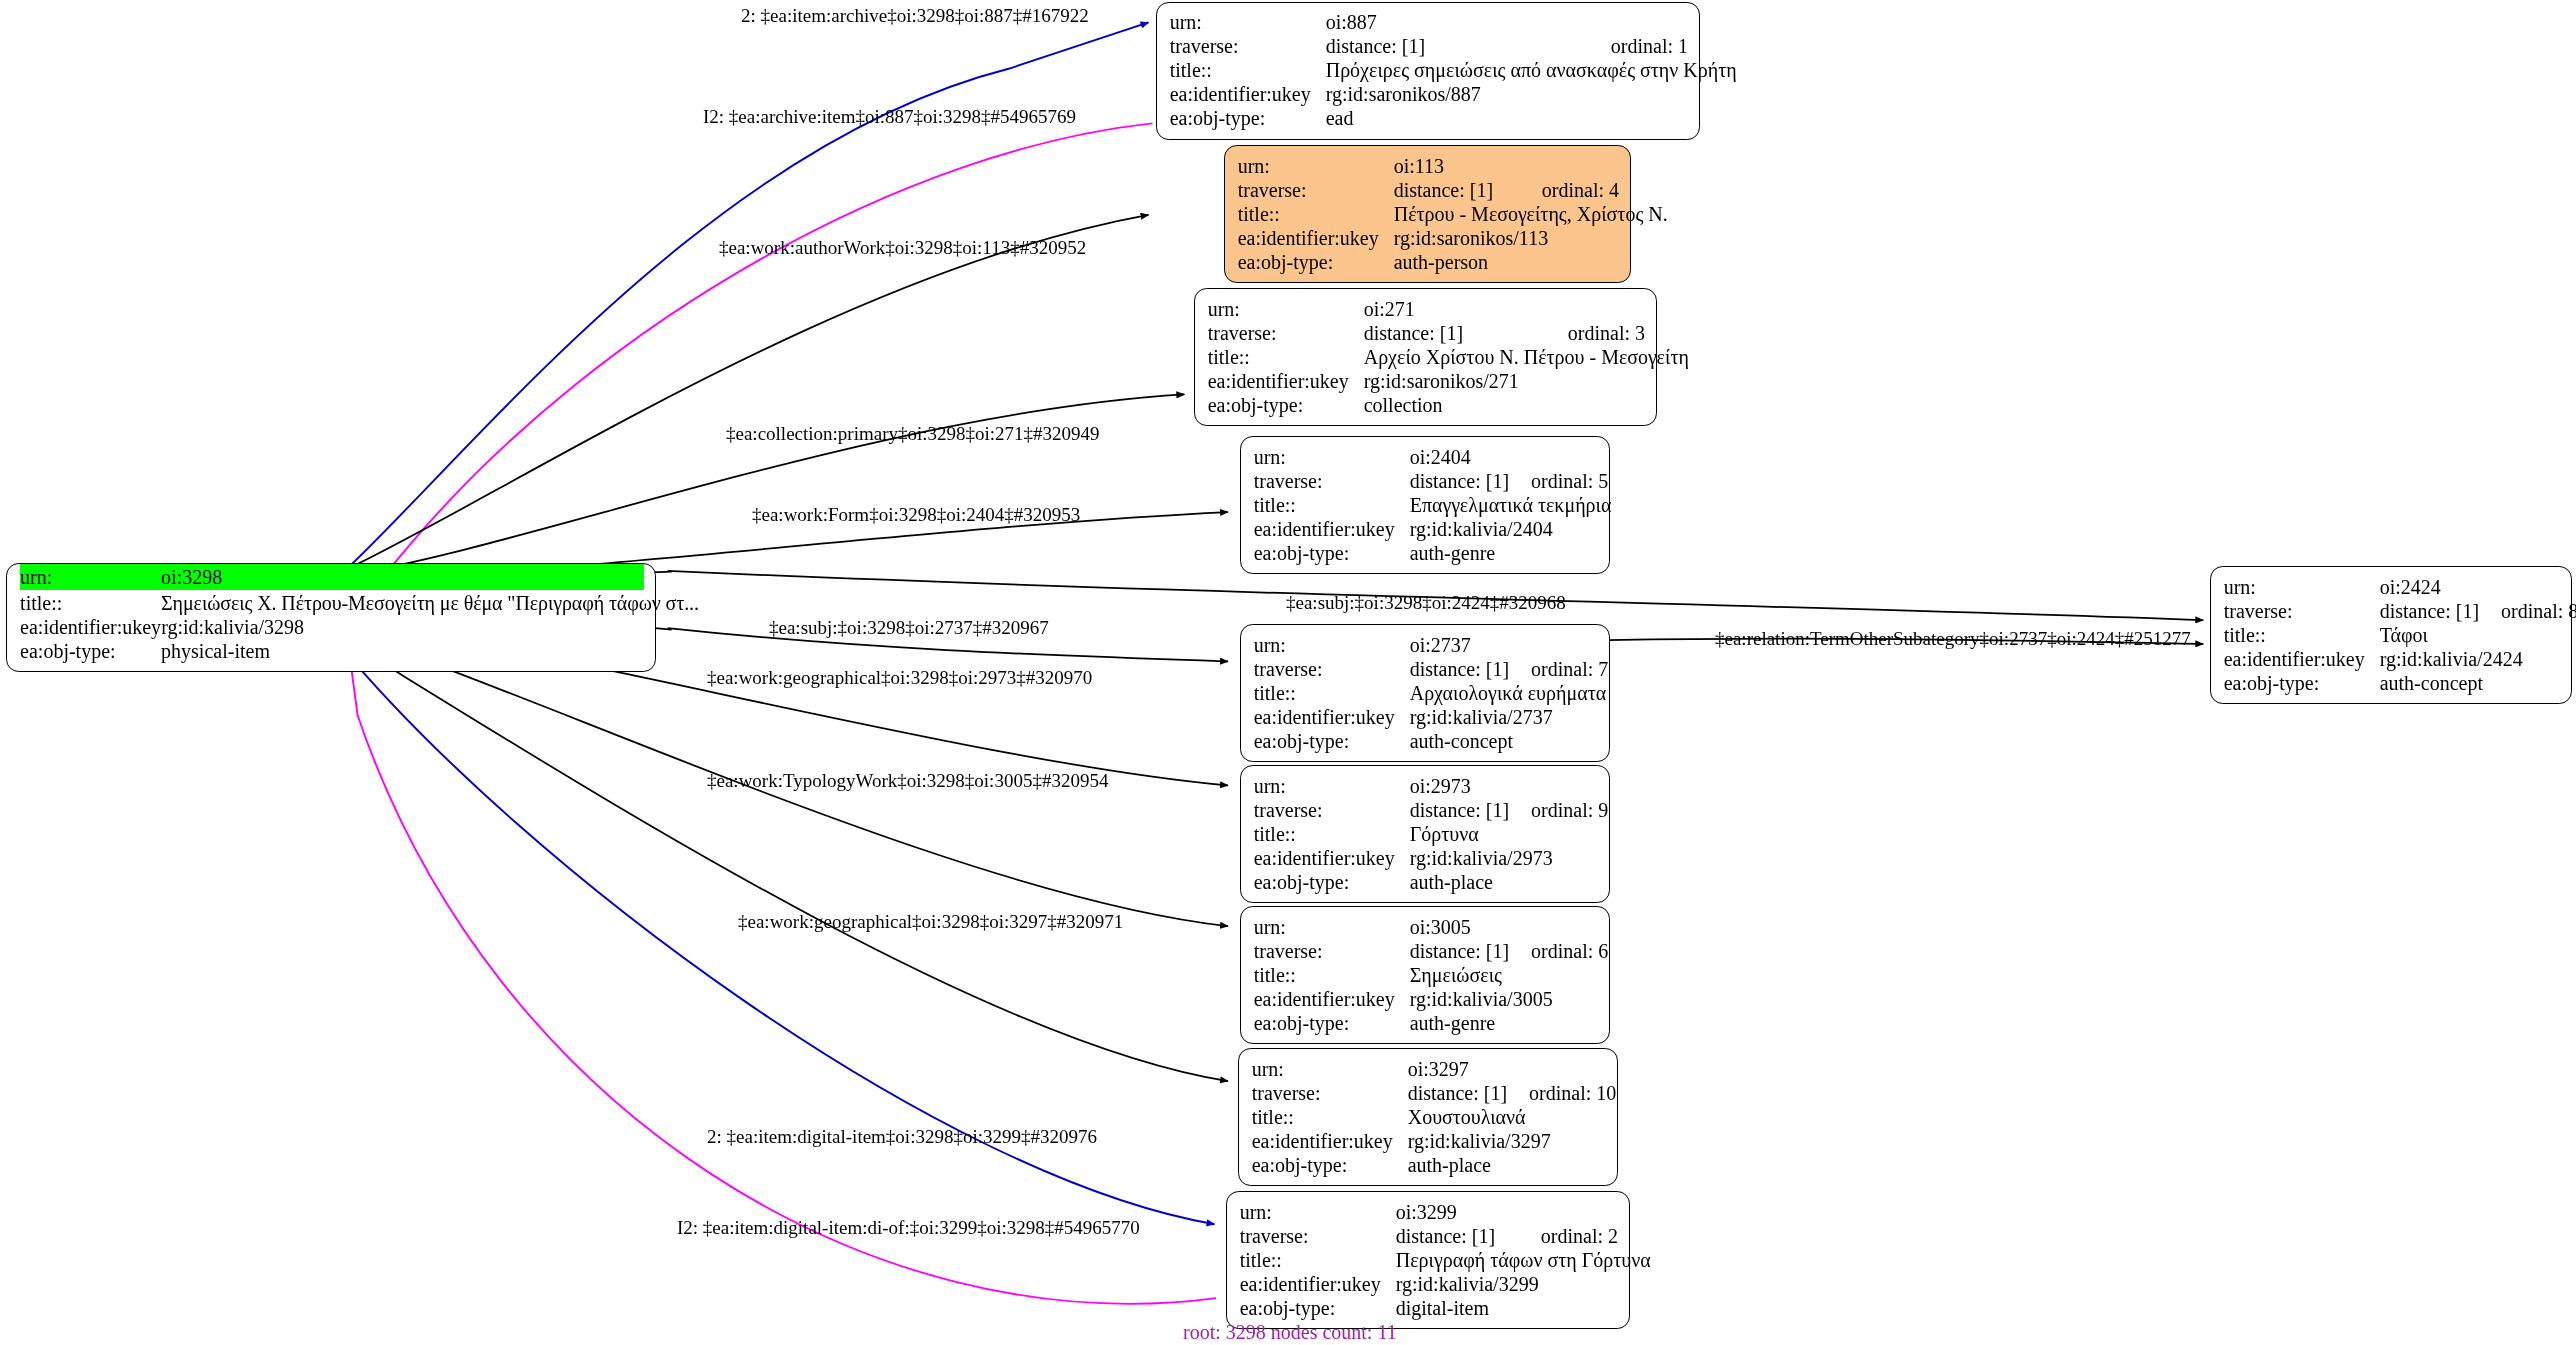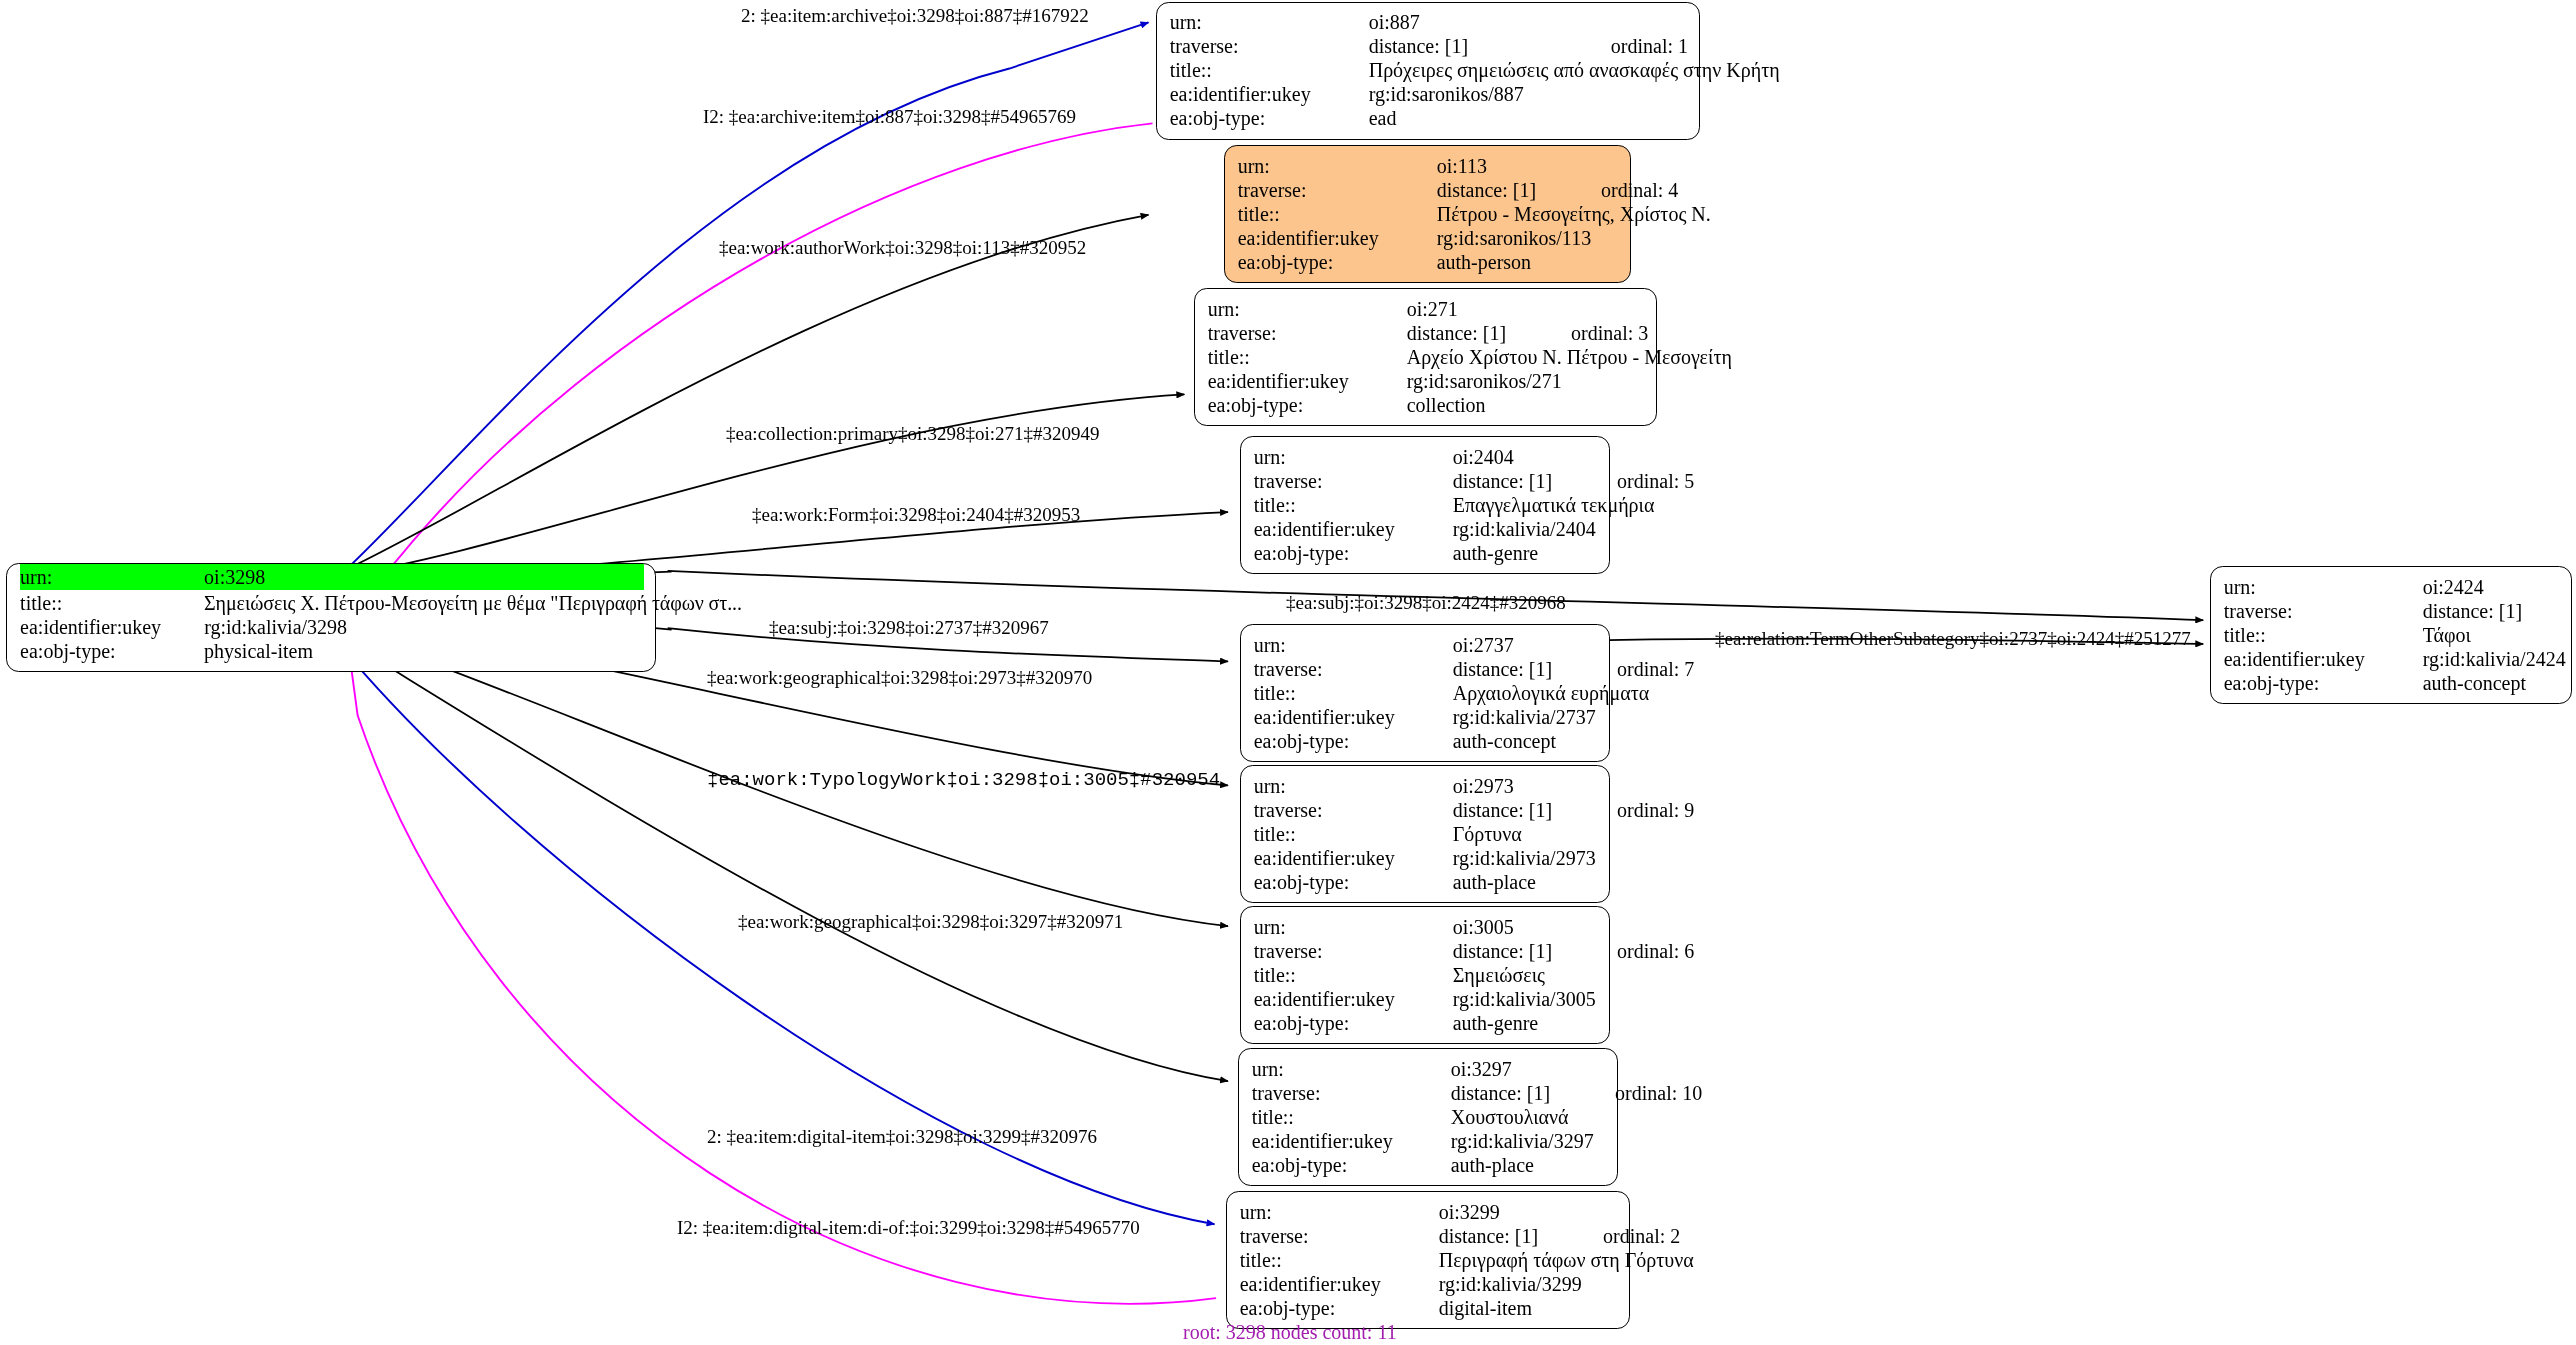--- a/index.html
+++ b/index.html
@@ -34,21 +34,20 @@
     padding: 8px 11px 8px 12.7px;
     font-size: 20px;
     line-height: 1.12;
   }
   .node.filled-orange { background: #fbc58d; }
   .node-row {
     display: flex;
     align-items: baseline;
     white-space: nowrap;
     padding: 0.8px 0;
-    gap: 43px;
   }
   .node-row .k {
     display: inline-block;
     min-width: 156px;
     flex: 0 0 auto;
   }
   .node-row .v {
     display: inline-block;
     flex: 1 1 auto;
   }
@@ -401,21 +400,21 @@
   <div class="edge-label" style="left:726px; top:388px;margin-top:36px;">‡ea:collection:primary‡oi:3298‡oi:271‡#320949</div>
 
   <div class="edge-label" style="left:752px; top:505px;">‡ea:work:Form‡oi:3298‡oi:2404‡#320953</div>
 
   <div class="edge-label" style="left:1286px; top:593px;">‡ea:subj:‡oi:3298‡oi:2424‡#320968</div>
 
   <div class="edge-label" style="left:769px; top:618px;">‡ea:subj:‡oi:3298‡oi:2737‡#320967</div>
 
   <div class="edge-label" style="left:707px; top:668px;">‡ea:work:geographical‡oi:3298‡oi:2973‡#320970</div>
 
-  <div class="edge-label" style="left:707px; top:771px;font-family:Liberation Mono, monospace;">‡ea:work:TypologyWork‡oi:3298‡oi:3005‡#320954</div>
+  <div class="edge-label" style="left:707px; top:771px;">‡ea:work:TypologyWork‡oi:3298‡oi:3005‡#320954</div>
 
   <div class="edge-label" style="left:709px; top:912px;margin-left:29px;">‡ea:work:geographical‡oi:3298‡oi:3297‡#320971</div>
 
   <div class="edge-label" style="left:707px; top:1127px;">2: ‡ea:item:digital-item‡oi:3298‡oi:3299‡#320976</div>
 
   <div class="edge-label" style="left:677px; top:1218px;">I2: ‡ea:item:digital-item:di-of:‡oi:3299‡oi:3298‡#54965770</div>
 
   <div class="edge-label" style="left:1715px; top:629px;">‡ea:relation:TermOtherSubategory‡oi:2737‡oi:2424‡#251277</div>
 
   <div class="graph-caption" style="left:1183px; top:1321px;">root: 3298 nodes count: 11</div>

